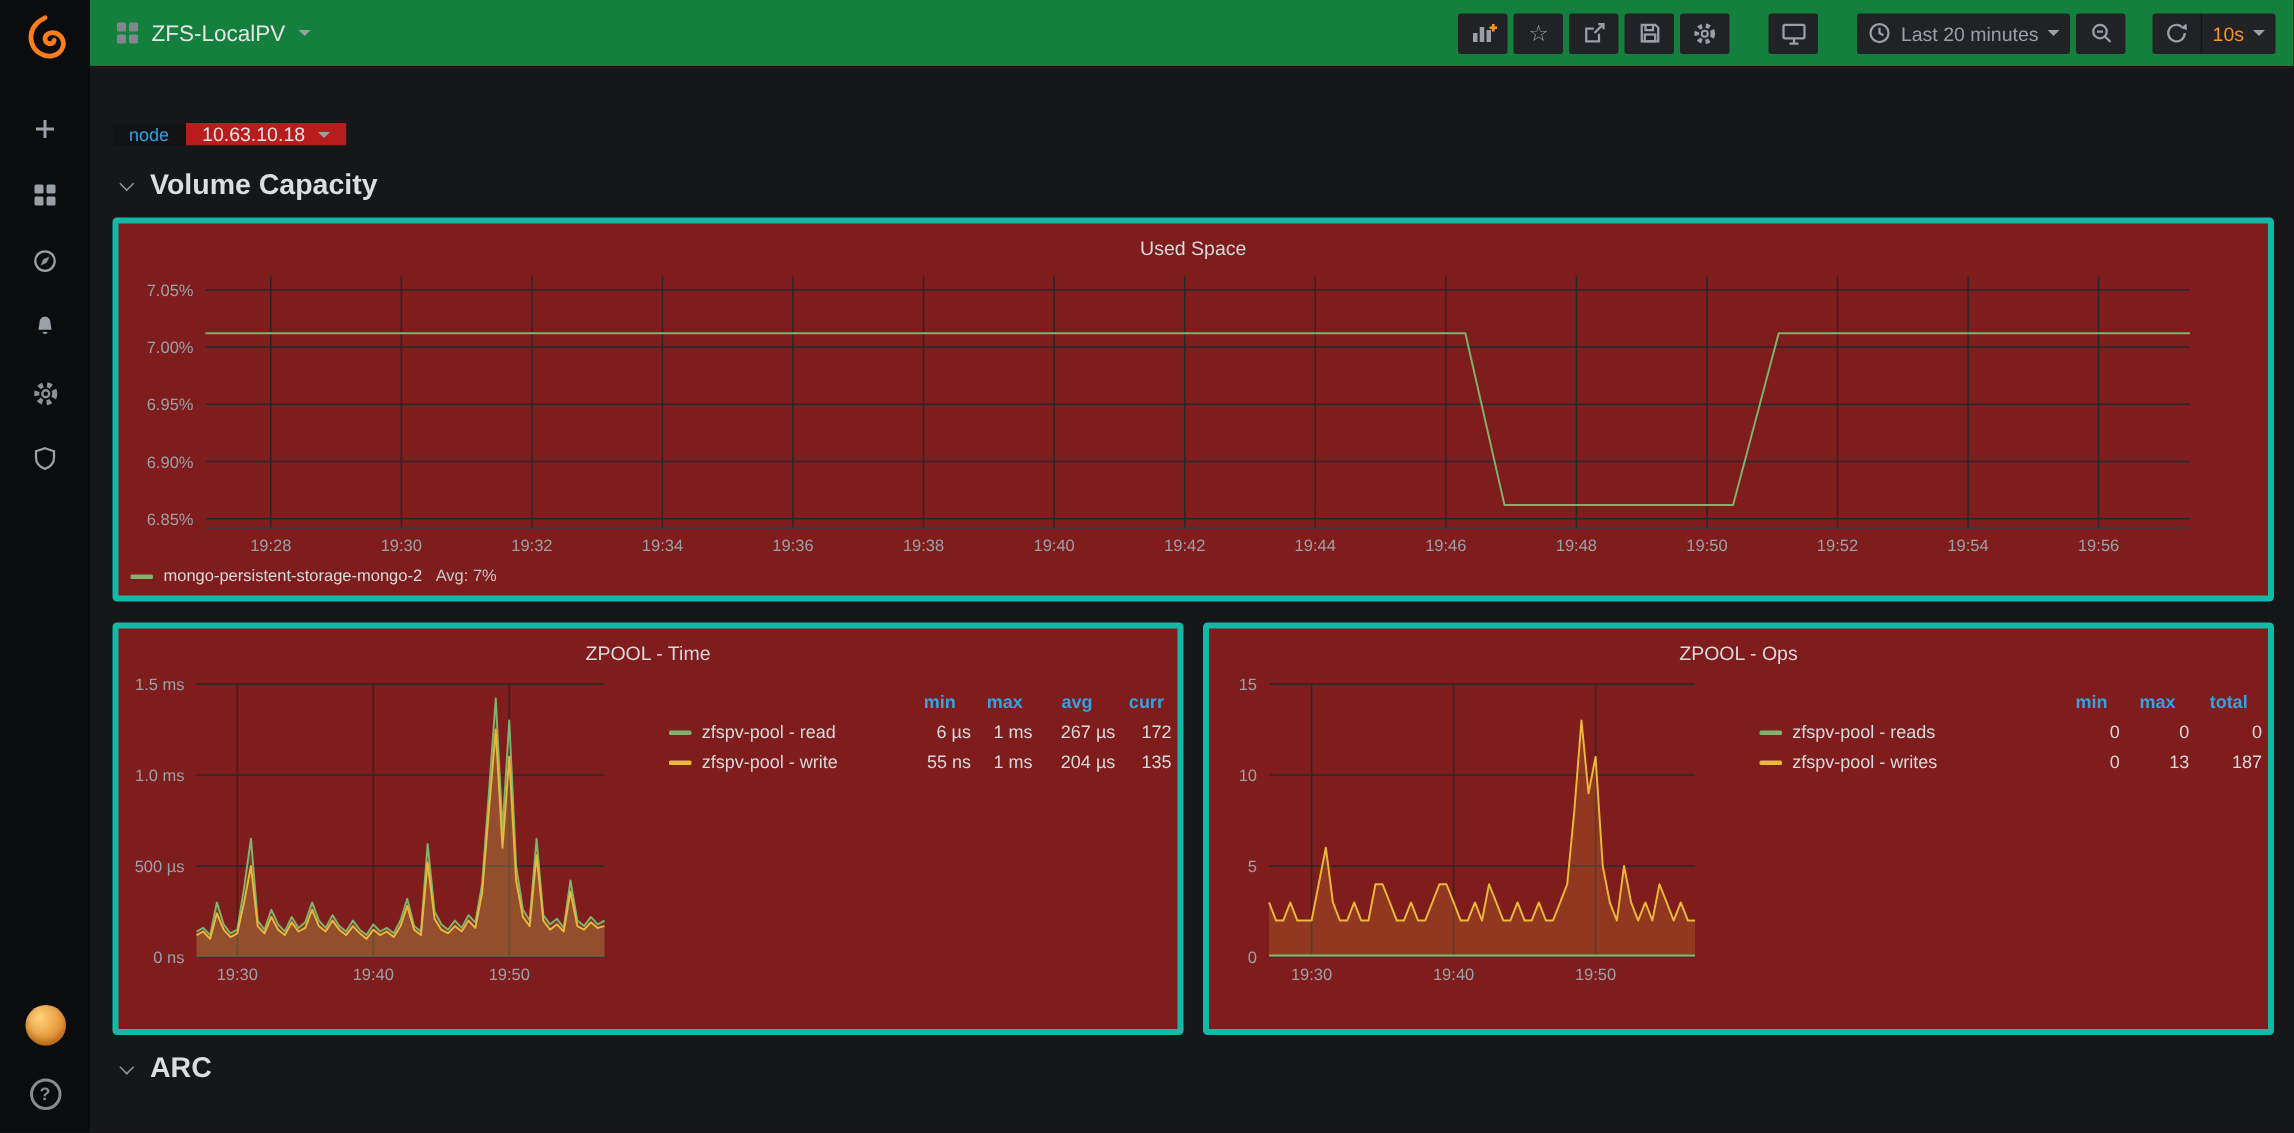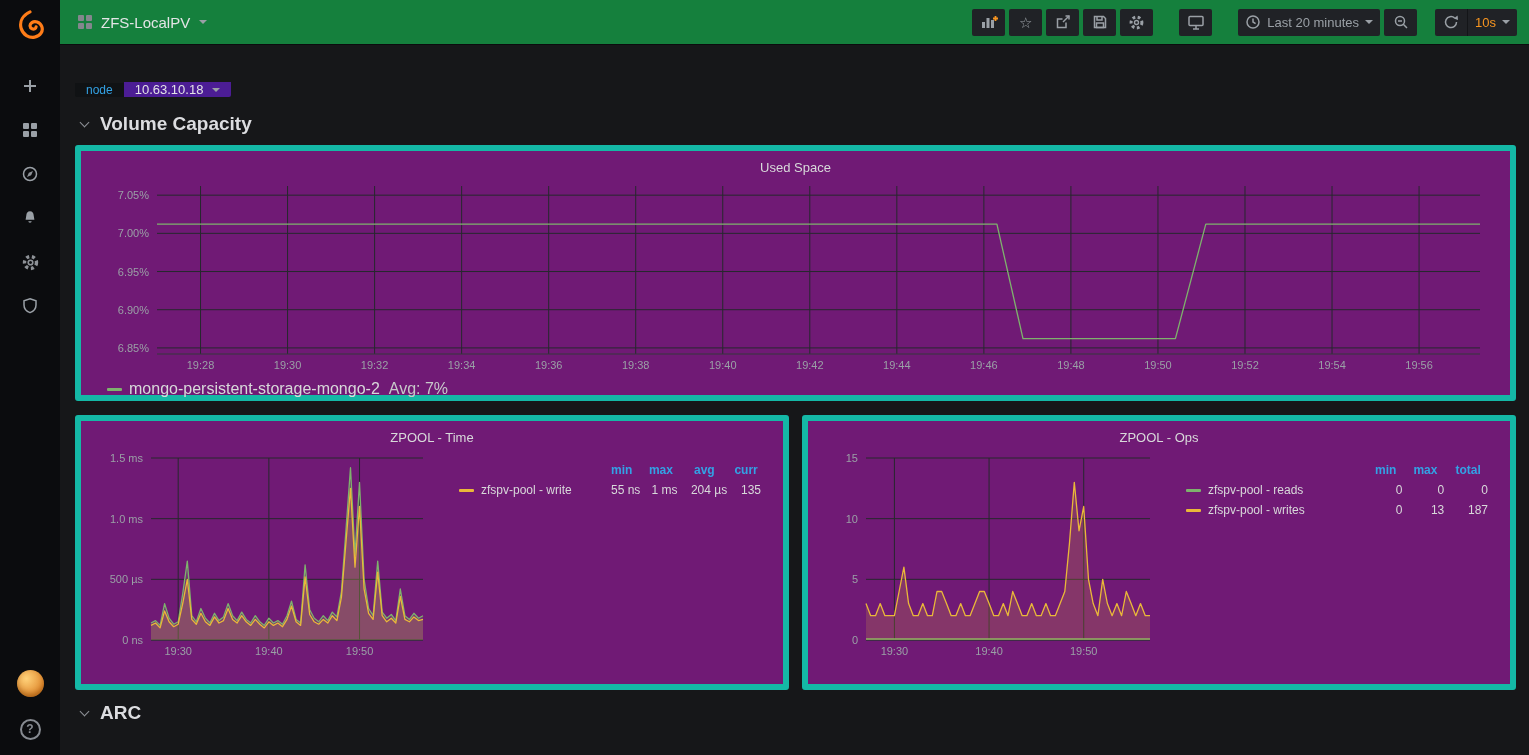--- a/index.html
+++ b/index.html
@@ -31,32 +31,32 @@
   .refresh-group .nav-btn:first-child { border-radius:2px 0 0 2px; border-right:1px solid #131518; }
   .refresh-group .nav-btn:last-child { border-radius:0 2px 2px 0; }
   .orange-text { color:#f79520; }
   .star-glyph { font-size:15px; line-height:1; }
 
   
   .main { grid-row:2; grid-column:2; overflow:hidden; padding:12px 13px 0 15px; }
 
   .var-row { display:flex; align-items:flex-end; height:30px; margin:10px 0 16px; width:fit-content; border-radius:2px; overflow:hidden; cursor:pointer; }
   .var-label { background:#101214; color:#33a2e5; font-size:12px; display:flex; align-items:center; padding:0 11px; }
-  .var-value { background:#4c1d95; border:none; color:#e3e4e6; font-family:inherit; font-size:13px; display:flex; align-items:center; gap:9px; padding:0 11px; cursor:pointer; }
+  .var-value { background:#b91c1c; border:none; color:#e3e4e6; font-family:inherit; font-size:13px; display:flex; align-items:center; gap:9px; padding:0 11px; cursor:pointer; }
 
   .section-header { display:flex; align-items:center; color:#dcdde0; font-weight:700; font-size:19px; cursor:pointer; margin:4px 0 10px; }
   .chev { width:7px; height:7px; border-right:1.6px solid #8e9297; border-bottom:1.6px solid #8e9297; transform:rotate(45deg); display:inline-block; margin:0 12px 3px 6px; }
 
-  .panel { background:#701a75; border:6px solid #14b8a6; border-radius:3px; padding:4px 18px 4px; }
+  .panel { background:#7f1d1d; border:4px solid #14b8a6; border-radius:3px; padding:4px 0 4px; }
   .panel-title { text-align:center; color:#d8d9da; font-size:13px; font-weight:500; padding:5px 0 3px; cursor:pointer; }
   .panel-full { height:256px; margin-bottom:14px; }
   .chart { position:relative; }
   .chart svg { display:block; }
   .chart-full { height:198px; }
-  .legend-inline { display:flex; align-items:center; gap:7px; padding:4px 0 0 8px; font-size:16px; color:#d8d9da; }
+  .legend-inline { display:flex; align-items:center; gap:7px; padding:4px 0 0 8px; font-size:11px; color:#d8d9da; }
   .dash { width:15px; height:3px; border-radius:1px; display:inline-block; }
   .legend-extra { color:#c7c8ca; margin-left:2px; }
 
   .pools-row { display:flex; gap:13px; margin-bottom:12px; }
   .panel-half { flex:1; height:275px; }
   .panel-body { display:flex; }
   .chart-half { flex:0 0 48%; height:214px; }
   .legend-wrap { flex:1; padding:12px 2px 0 26px; overflow:hidden; }
   table.legend-table { width:100%; border-collapse:collapse; font-size:12px; }
   table.legend-table th { color:#33a2e5; font-weight:700; text-align:center; padding:3px 2px; }
@@ -311,20 +311,27 @@
               <table class="legend-table">
                 <tbody>
                   <tr>
                     <th></th>
                     <th>min</th>
                     <th>max</th>
                     <th>avg</th>
                     <th>curr</th>
                   </tr>
                   <tr>
+                    <td class="lname"><span class="dash" style="background:#7eb26d"></span>zfspv-pool - read</td>
+                    <td>6 µs</td>
+                    <td>1 ms</td>
+                    <td>267 µs</td>
+                    <td>172</td>
+                  </tr>
+                  <tr>
                     <td class="lname"><span class="dash" style="background:#eab839"></span>zfspv-pool - write</td>
                     <td>55 ns</td>
                     <td>1 ms</td>
                     <td>204 µs</td>
                     <td>135</td>
                   </tr>
                 </tbody>
               </table>
             </div>
         </div>

